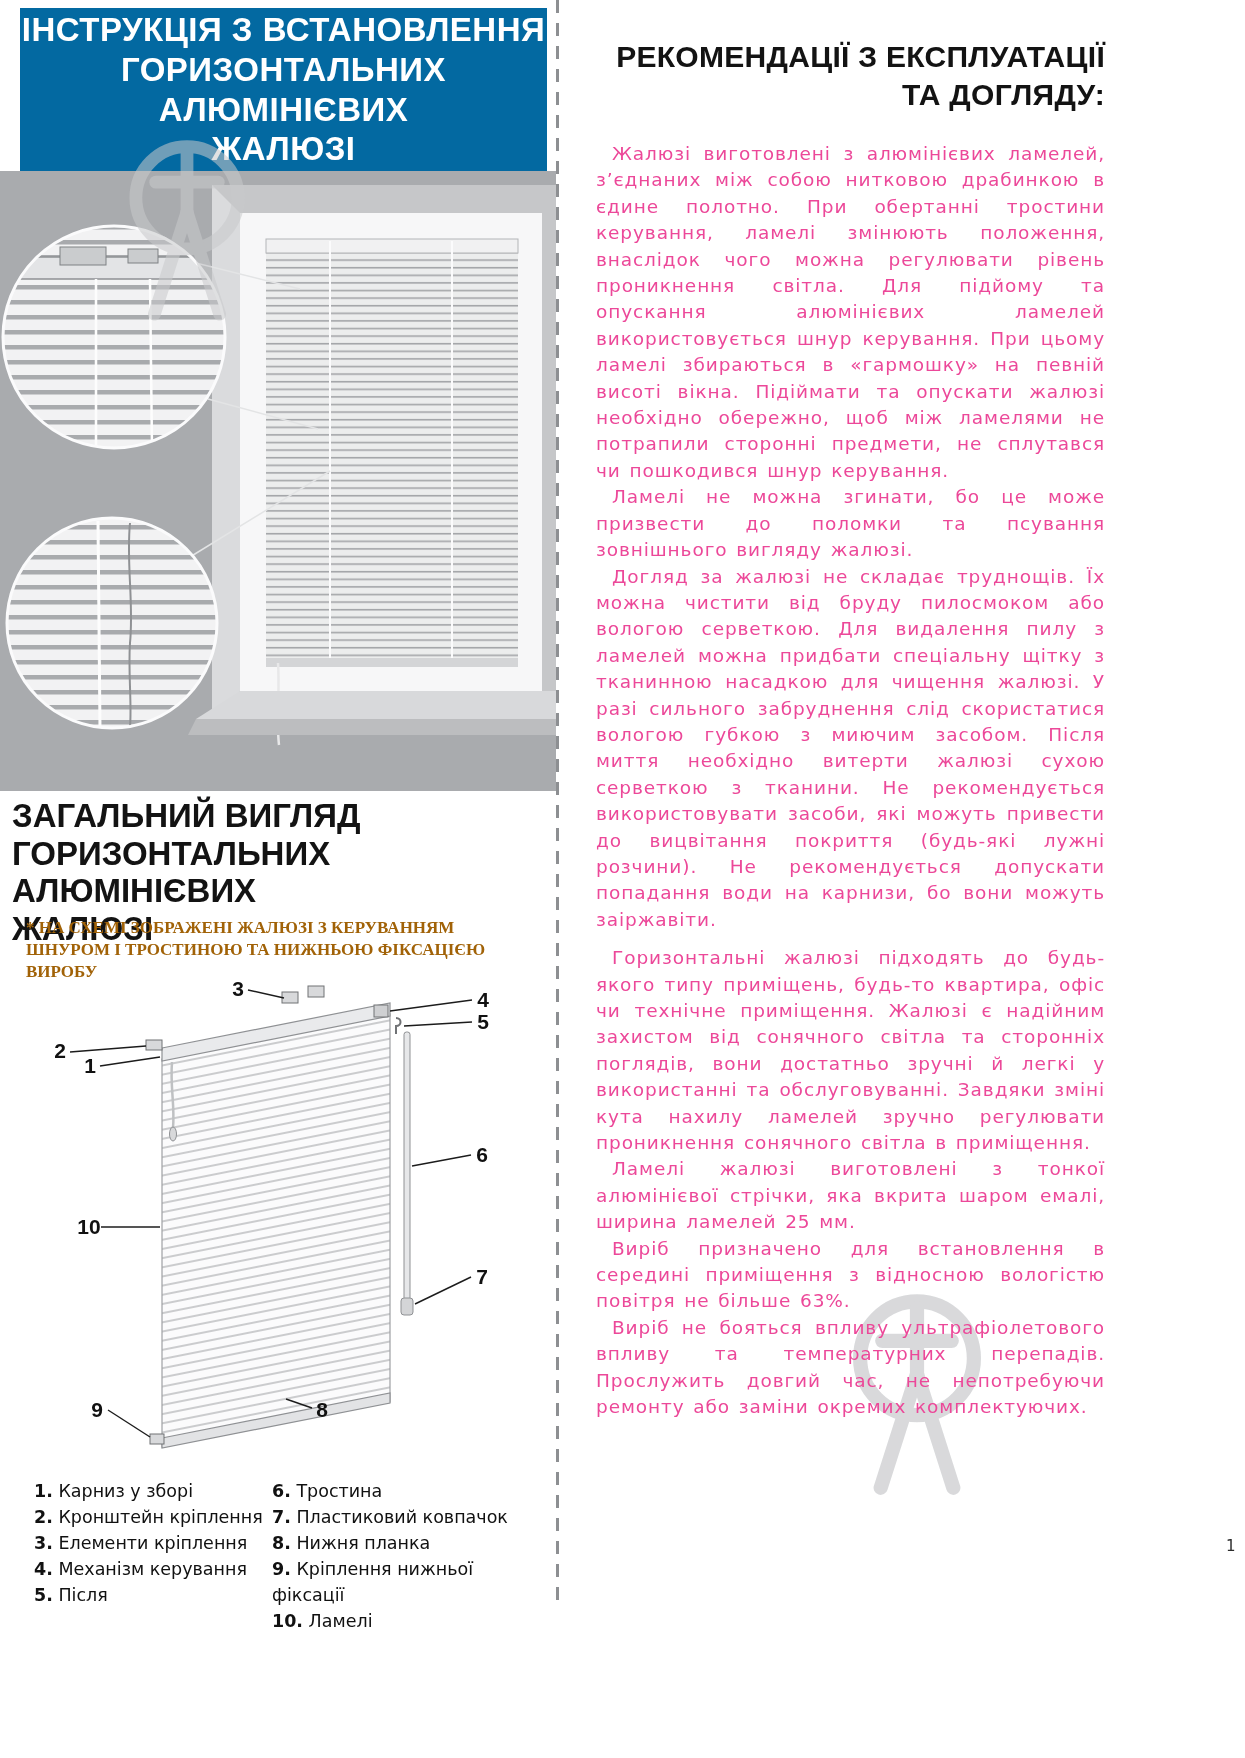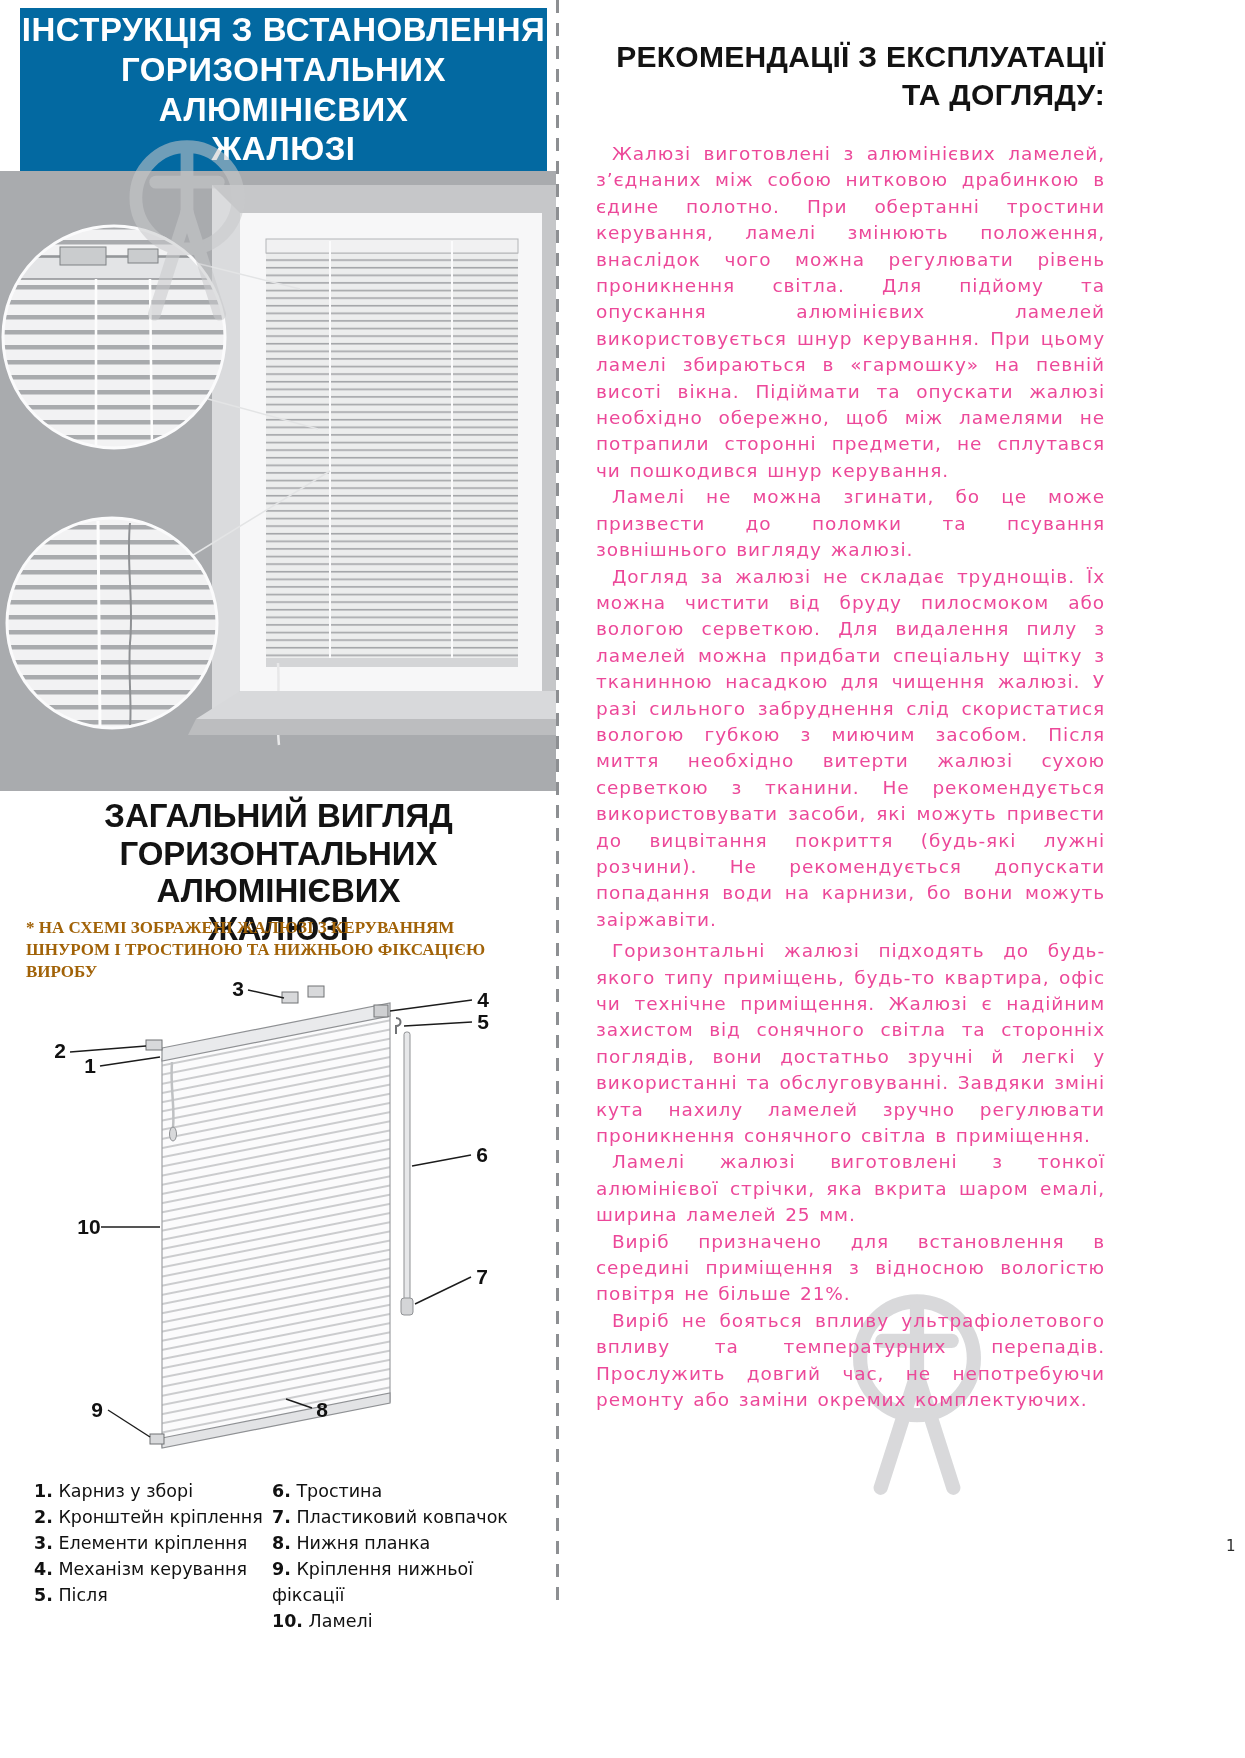--- a/index.html
+++ b/index.html
@@ -9,21 +9,21 @@
   
   .divider{position:absolute;left:556px;top:0;width:3px;height:1600px;
            background:repeating-linear-gradient(to bottom,#8d8f92 0 13px,transparent 13px 23px);}
 
   
   .hdr-block{position:absolute;left:20px;top:8px;width:527px;height:163px;background:#0369a1;
              color:#ffffff;display:flex;flex-direction:column;justify-content:center;text-align:center;
              font-family:"Liberation Sans",sans-serif;font-weight:700;font-size:33px;line-height:1.2;
              letter-spacing:.5px;z-index:1;}
   .illustration{position:absolute;left:0;top:171px;width:556px;height:620px;z-index:0;}
-  .gv-title{position:absolute;left:12px;top:797px;width:533px;text-align:center;
+  .gv-title{position:absolute;left:12px;top:797px;width:533px;
             font-family:"Liberation Sans",sans-serif;font-weight:700;font-size:33px;line-height:1.14;color:#131313;}
   .gv-note{position:absolute;left:26px;top:917px;width:505px;text-align:left;
            font-family:Liberation Serif, serif;font-weight:700;font-size:17px;line-height:1.3;color:#a16207;}
   .diagram{position:absolute;left:0;top:962px;width:556px;height:512px;}
   .legend{position:absolute;left:34px;top:1478px;width:516px;display:flex;font-size:17.5px;
           line-height:26px;color:#111;justify-content:center;}
   .legend-col1{width:238px;}
   .legend-col2{width:278px;}
   .legend-item b{font-weight:700;}
 
@@ -206,23 +206,23 @@
   <div class="right-col">
     <div class="r-title">
       <div>РЕКОМЕНДАЦІЇ З ЕКСПЛУАТАЦІЇ</div>
       <div>ТА ДОГЛЯДУ:</div>
     </div>
     <div class="r-body">
       <p>Жалюзі виготовлені з алюмінієвих ламелей, з’єднаних між собою нитковою драбинкою в єдине полотно. При обертанні тростини керування, ламелі змінюють положення, внаслідок чого можна регулювати рівень проникнення світла. Для підйому та опускання алюмінієвих ламелей використовується шнур керування. При цьому ламелі збираються в «гармошку» на певній висоті вікна. Підіймати та опускати жалюзі необхідно обережно, щоб між ламелями не потрапили сторонні предмети, не сплутався чи пошкодився шнур керування.</p>
       <p>Ламелі не можна згинати, бо це може призвести до поломки та псування зовнішнього вигляду жалюзі.</p>
       <p>Догляд за жалюзі не складає труднощів. Їх можна чистити від бруду пилосмоком або вологою серветкою. Для видалення пилу з ламелей можна придбати спеціальну щітку з тканинною насадкою для чищення жалюзі. У разі сильного забруднення слід скористатися вологою губкою з миючим засобом. Після миття необхідно витерти жалюзі сухою серветкою з тканини. Не рекомендується використовувати засоби, які можуть привести до вицвітання покриття (будь-які лужні розчини). Не рекомендується допускати попадання води на карнизи, бо вони можуть заіржавіти.</p>
     </div>
-    <div class="r-body" style="margin-top:5px;">
+    <div class="r-body" style="margin-top:12px;">
       <p>Горизонтальні жалюзі підходять до будь-якого типу приміщень, будь-то квартира, офіс чи технічне приміщення. Жалюзі є надійним захистом від сонячного світла та сторонніх поглядів, вони достатньо зручні й легкі у використанні та обслуговуванні. Завдяки зміні кута нахилу ламелей зручно регулювати проникнення сонячного світла в приміщення.</p>
       <p>Ламелі жалюзі виготовлені з тонкої алюмінієвої стрічки, яка вкрита шаром емалі, ширина ламелей 25 мм.</p>
-      <p>Виріб призначено для встановлення в середині приміщення з відносною вологістю повітря не більше 21%.</p>
+      <p>Виріб призначено для встановлення в середині приміщення з відносною вологістю повітря не більше 63%.</p>
       <p>Виріб не бояться впливу ультрафіолетового впливу та температурних перепадів. Прослужить довгий час, не непотребуючи ремонту або заміни окремих комплектуючих.</p>
     </div>
   </div>
 
   <div class="page-num">1</div>
 
 </div>
 
 </body></html>

